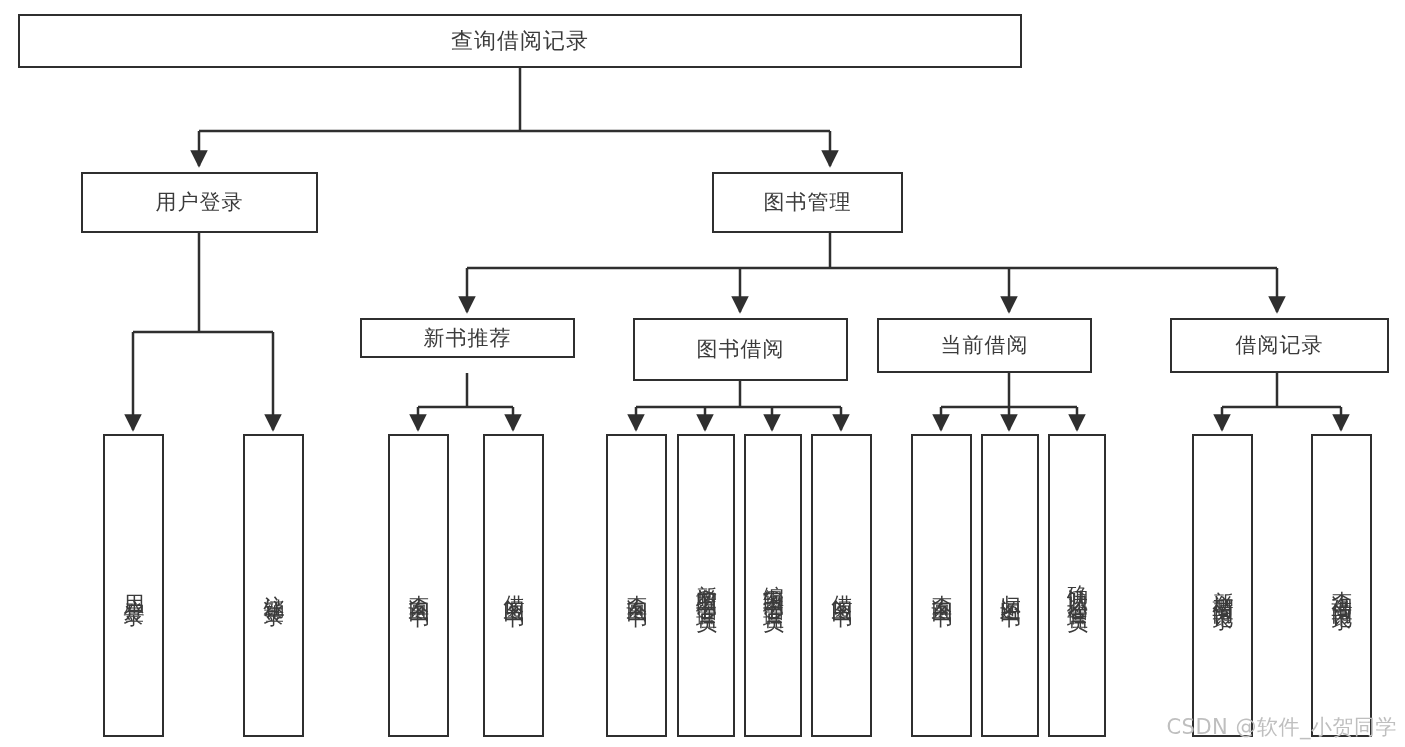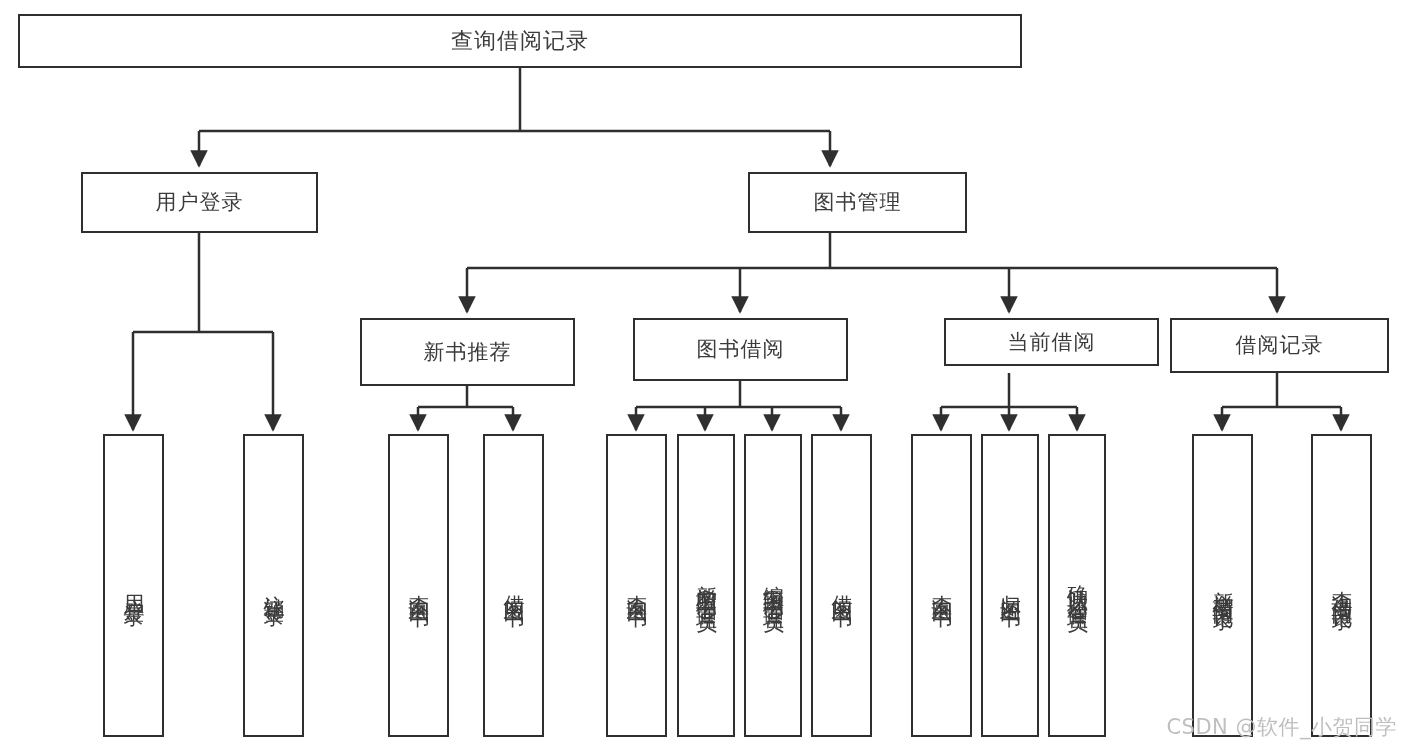--- a/index.html
+++ b/index.html
@@ -122,25 +122,25 @@
       <path d="M 1277 373 L 1277 407"></path>
       <path d="M 1222 407 L 1341 407"></path>
       <path d="M 1222 407 L 1222 430" marker-end="url(#arrow)"></path>
       <path d="M 1341 407 L 1341 430" marker-end="url(#arrow)"></path>
     </g>
   </svg>
 
   <div class="node horiz root" style="left:18px; top:14px; width:1004px; height:54px;">查询借阅记录</div>
 
   <div class="node horiz" style="left:81px; top:172px; width:237px; height:61px;">用户登录</div>
-  <div class="node horiz" style="left:712px; top:172px; width:219px; height:61px;margin-left:36px;">图书管理</div>
+  <div class="node horiz" style="left:712px; top:172px; width:191px; height:61px;">图书管理</div>
 
-  <div class="node horiz" style="left:360px; top:318px; width:215px; height:68px;">新书推荐</div>
+  <div class="node horiz" style="left:360px; top:318px; width:215px; height:40px;">新书推荐</div>
   <div class="node horiz" style="left:633px; top:318px; width:215px; height:63px;">图书借阅</div>
-  <div class="node horiz" style="left:944px; top:318px; width:215px; height:48px;">当前借阅</div>
+  <div class="node horiz" style="left:877px; top:318px; width:215px; height:55px;">当前借阅</div>
   <div class="node horiz" style="left:1170px; top:318px; width:219px; height:55px;">借阅记录</div>
 
   <div class="node vert" style="left:103px; top:434px; width:61px; height:303px;">
     <span class="vtext">用户登录</span>
   </div>
   <div class="node vert" style="left:243px; top:434px; width:61px; height:303px;">
     <span class="vtext">注销登录</span>
   </div>
 
   <div class="node vert" style="left:388px; top:434px; width:61px; height:303px;">

